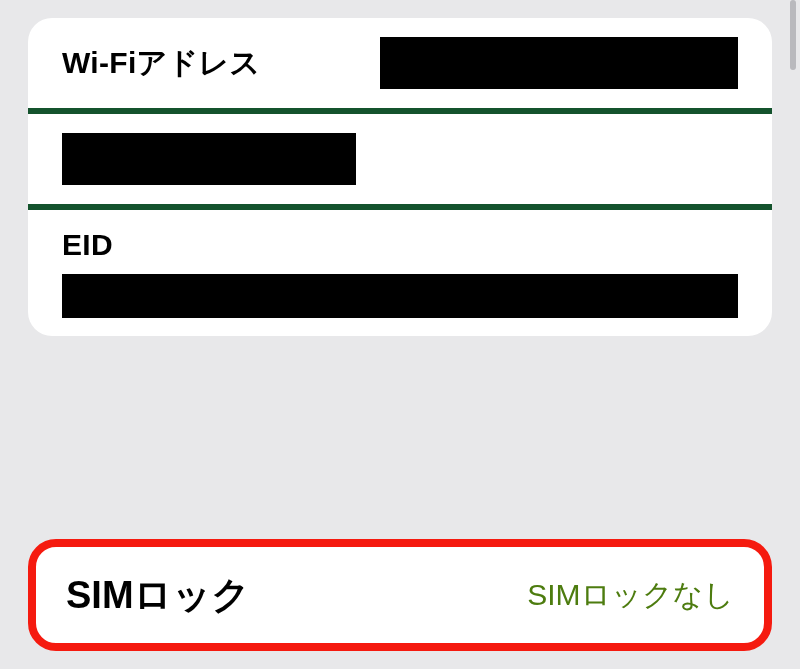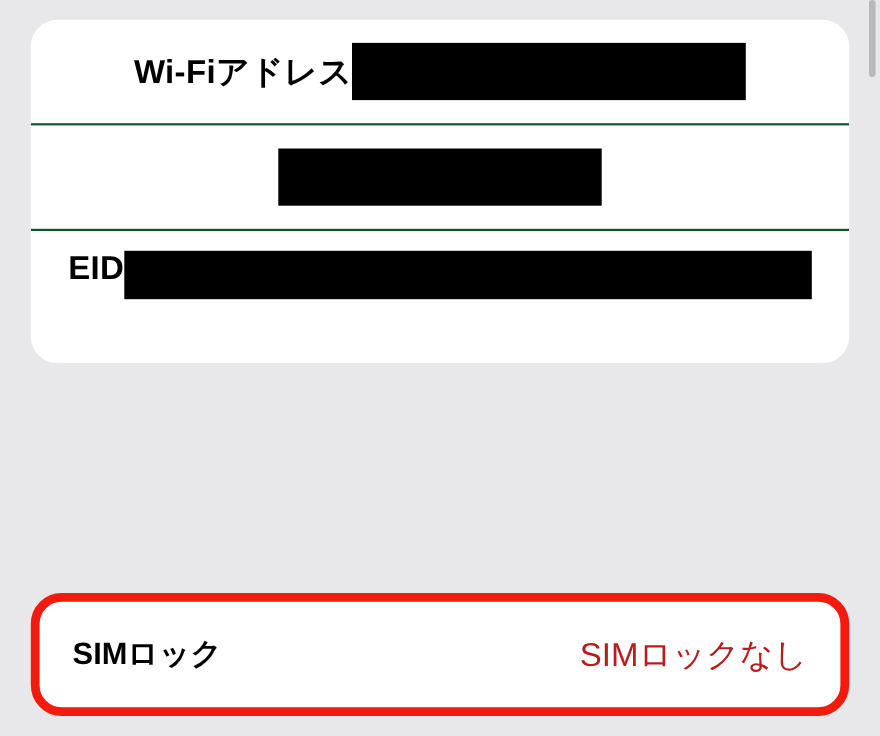--- a/index.html
+++ b/index.html
@@ -25,24 +25,24 @@
     }
     .settings-card {
       background: #ffffff;
       margin: 18px 28px 8px 28px;
       border-radius: 24px;
       overflow: hidden;
     }
     .row {
       display: flex;
       align-items: center;
-      justify-content: center;
+      justify-content: space-between;
       padding: 0 34px;
       min-height: 96px;
-      border-bottom: 2px solid #14532d;
+      border-bottom: 6px solid #14532d;
       position: relative;
     }
     .row:last-child {
       border-bottom: none;
     }
     .row-label {
       font-size: 30px;
       font-weight: 600;
       color: #000;
       letter-spacing: 0.3px;
@@ -55,21 +55,21 @@
     .redacted-wifi {
       width: 358px;
     }
     .redacted-bluetooth {
       width: 358px;
     }
     .redacted-modem {
       width: 294px;
     }
     .row-eid {
-      flex-direction: row;
+      flex-direction: column;
       align-items: stretch;
       justify-content: center;
       padding-top: 18px;
       padding-bottom: 18px;
       min-height: 120px;
     }
     .row-eid .row-label {
       margin-bottom: 12px;
     }
     .redacted-eid {
@@ -91,27 +91,27 @@
       height: 112px;
       border: 8px solid #f51a0f;
       border-radius: 28px;
       background: #ffffff;
       display: flex;
       align-items: center;
       justify-content: space-between;
       padding: 0 30px;
     }
     .highlight-label {
-      font-size: 28px;
+      font-size: 38px;
       font-weight: 600;
       color: #000;
     }
     .highlight-value {
       font-size: 30px;
-      color: #b91c1c;
+      color: #4d7c0f;
       font-weight: 400;
     }
   </style>
 </head>
 <body>
 
 <div class="scroll-indicator"></div>
 
 <div class="settings-card">
 

